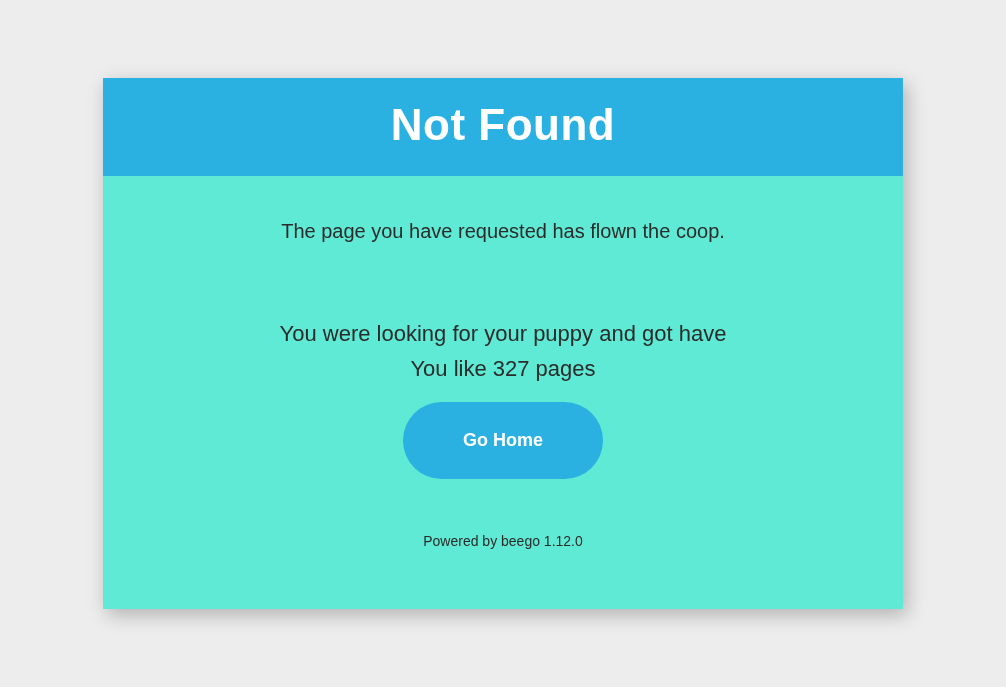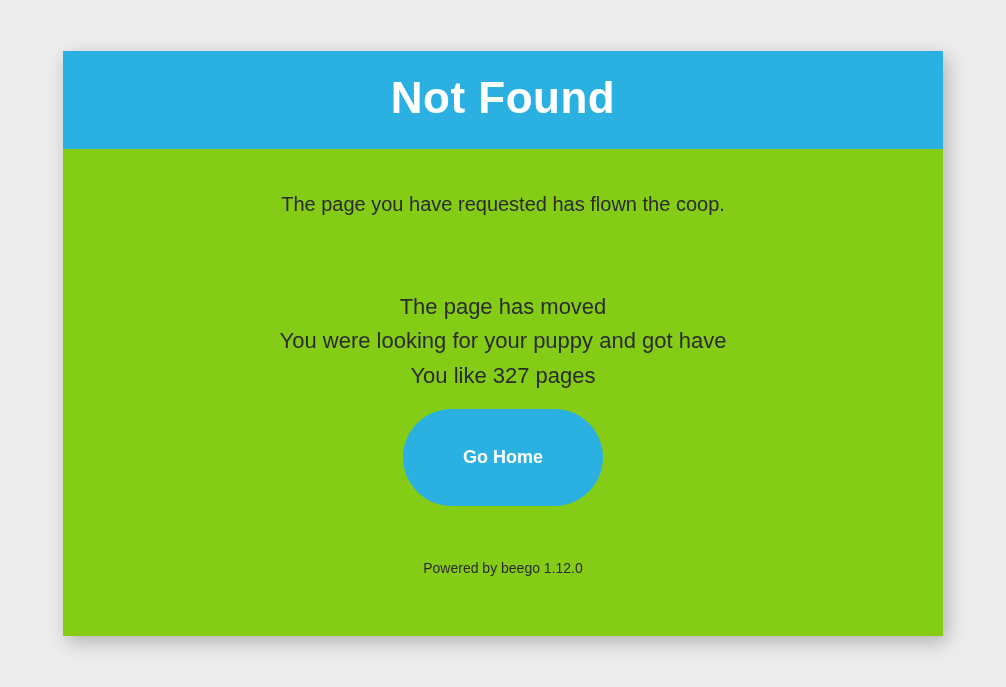--- a/index.html
+++ b/index.html
@@ -10,22 +10,22 @@
     body {
       background: #ededed;
       font-family: "Segoe UI", "Lucida Grande", Helvetica, Arial, sans-serif;
       width: 1006px;
       height: 687px;
       display: flex;
       align-items: center;
       justify-content: center;
     }
     .card {
-      width: 880px;
-      background: #84cc16;
+      width: 800px;
+      background: #5eead4;
       box-shadow: 4px 6px 18px rgba(0,0,0,0.25);
     }
     .header {
       background: #2ab1e2;
       color: #ffffff;
       text-align: center;
       padding: 22px 0 26px 0;
     }
     .header h1 {
       font-size: 44px;
@@ -50,21 +50,21 @@
     }
     .reasons li {
       margin: 0;
     }
     .btn {
       display: inline-block;
       background: #2ab1e2;
       color: #ffffff;
       font-size: 18px;
       font-weight: 700;
-      padding: 38px 60px;
+      padding: 28px 60px;
       border-radius: 999px;
       text-decoration: none;
       margin-top: 6px;
       cursor: pointer;
       text-align: right;
     }
     .footer {
       text-align: center;
       font-size: 14px;
       color: #2b2b2b;
@@ -76,20 +76,19 @@
 
 <div class="card">
   <div class="header">
     <h1>Not Found</h1>
   </div>
   <div class="content">
     <div class="intro">
       <div>The page you have requested has flown the coop.</div>
     </div>
     <ul class="reasons">
-      <li>The page has moved</li>
       <li>You were looking for your puppy and got have</li>
       <li>You like 327 pages</li>
     </ul>
     <a class="btn">Go Home</a>
     <div class="footer">Powered by beego 1.12.0</div>
   </div>
 </div>
 
 </body></html>

